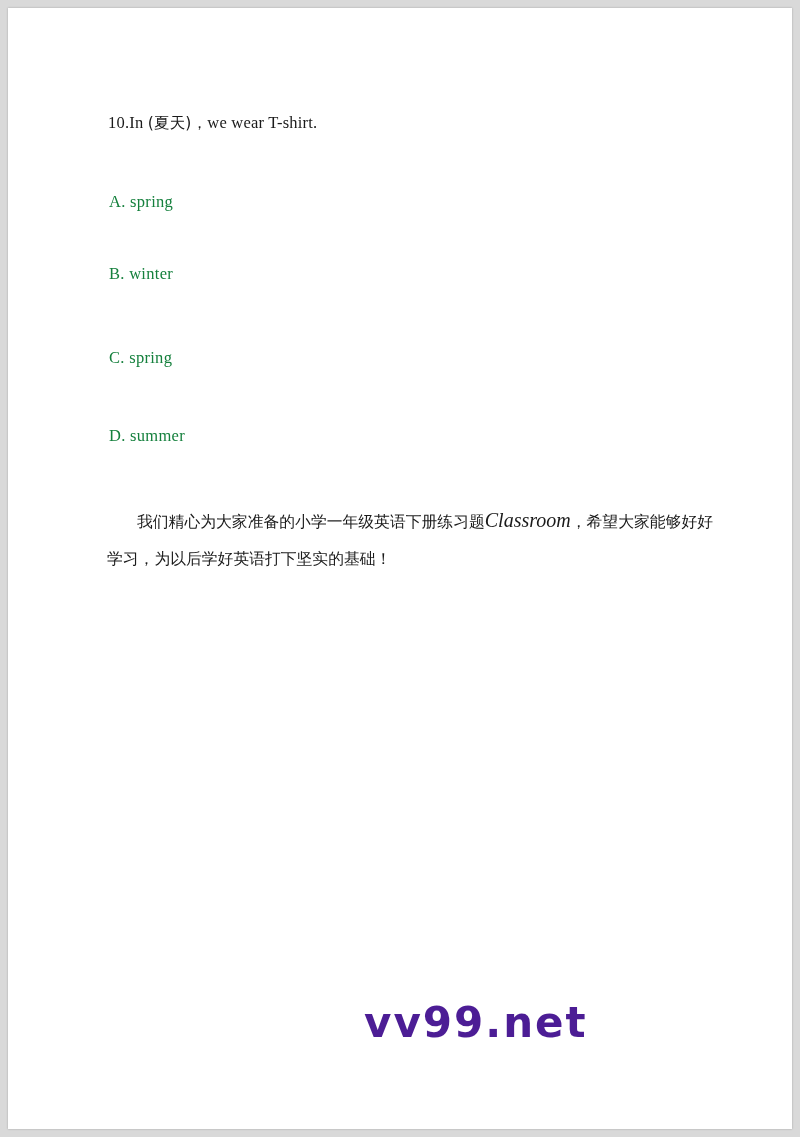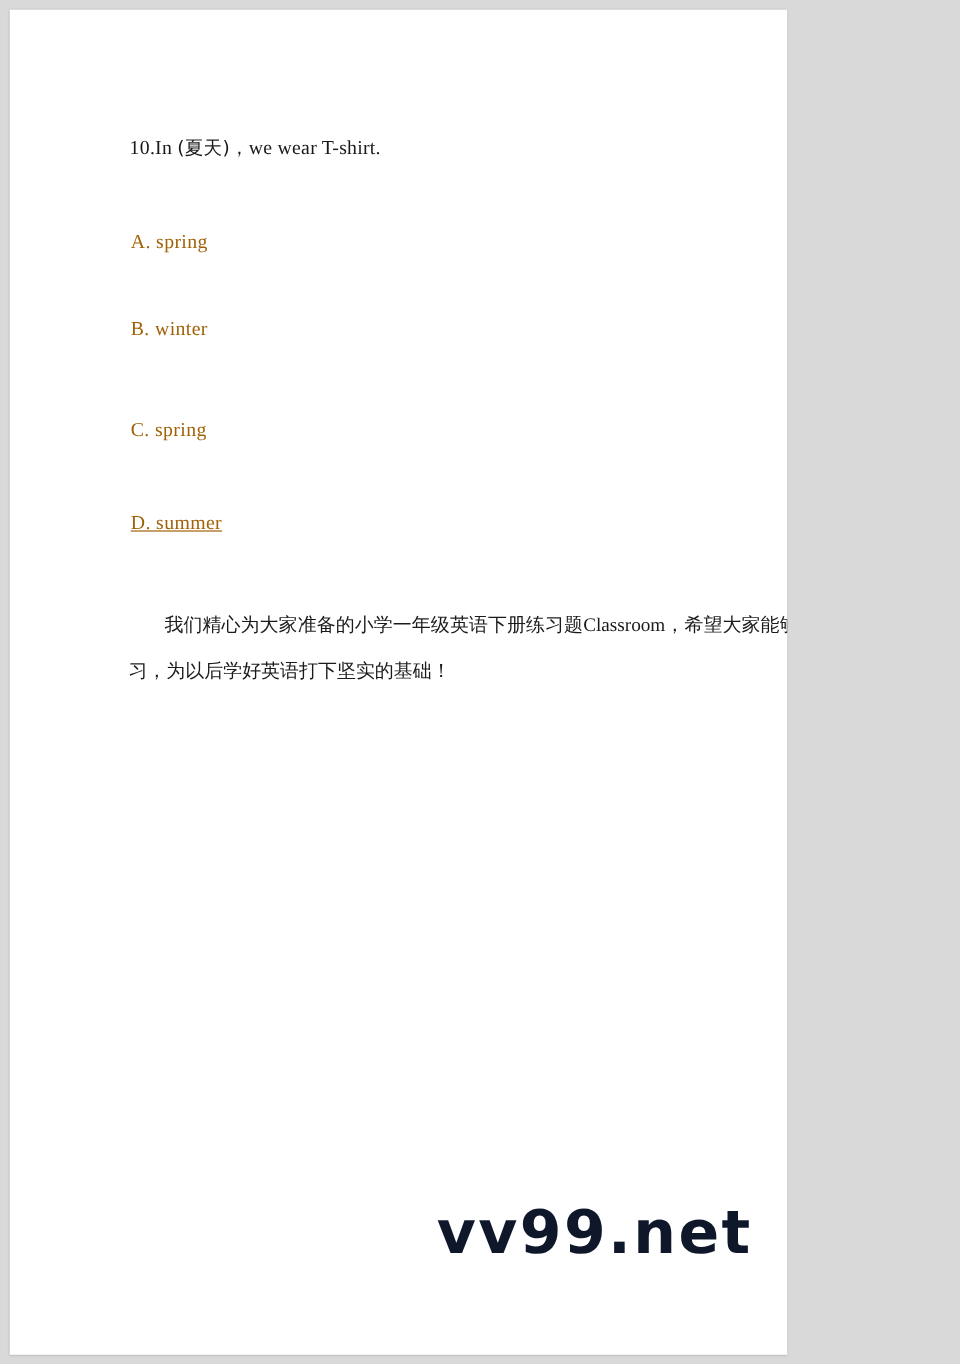--- a/index.html
+++ b/index.html
@@ -10,21 +10,21 @@
   body {
     width: 800px;
     height: 1137px;
     overflow: hidden;
     font-family: "Liberation Serif", serif;
   }
   .page {
     position: absolute;
     left: 8px;
     top: 8px;
-    width: 648px;
+    width: 784px;
     height: 1121px;
     background: #ffffff;
     box-shadow: 0 0 2px rgba(0,0,0,0.25);
     overflow: hidden;
   }
   .content {
     position: absolute;
     left: 0;
     top: 0;
     width: 784px;
@@ -40,54 +40,55 @@
     white-space: nowrap;
   }
   .q-line .cn {
     font-family: "DejaVu Sans", sans-serif;
     font-size: 15.5px;
   }
   .opt {
     position: absolute;
     left: 101px;
     font-size: 16.5px;
-    color: #a16207;
+    color: #15803d;
     letter-spacing: 0.3px;
     white-space: nowrap;
   }
   .opt-a { top: 184px; }
   .opt-b { top: 256px; }
   .opt-c { top: 340px; }
-  .opt-d { top: 418px; text-decoration: underline; }
+  .opt-d { top: 418px; }
 
   .para {
     position: absolute;
     left: 99px;
     top: 494px;
     width: 606px;
     font-family: "DejaVu Sans", sans-serif;
     font-size: 15.8px;
     line-height: 37px;
     color: #1a1a1a;
     text-indent: 30px;
     text-align: justify;
   }
   .para .en {
     font-family: "Liberation Serif", serif;
-    font-size: 16px;
+    font-size: 20px;
+    font-style: italic;
   }
 
   .watermark {
     position: absolute;
     left: 356px;
     top: 990px;
     font-family: "DejaVu Sans", sans-serif;
     font-weight: bold;
-    font-size: 50px;
-    color: #0f172a;
+    font-size: 42px;
+    color: #4c1d95;
     letter-spacing: 2px;
     user-select: none;
   }
 </style>
 </head>
 <body>
 
 <div class="page">
   <div class="content">
 

